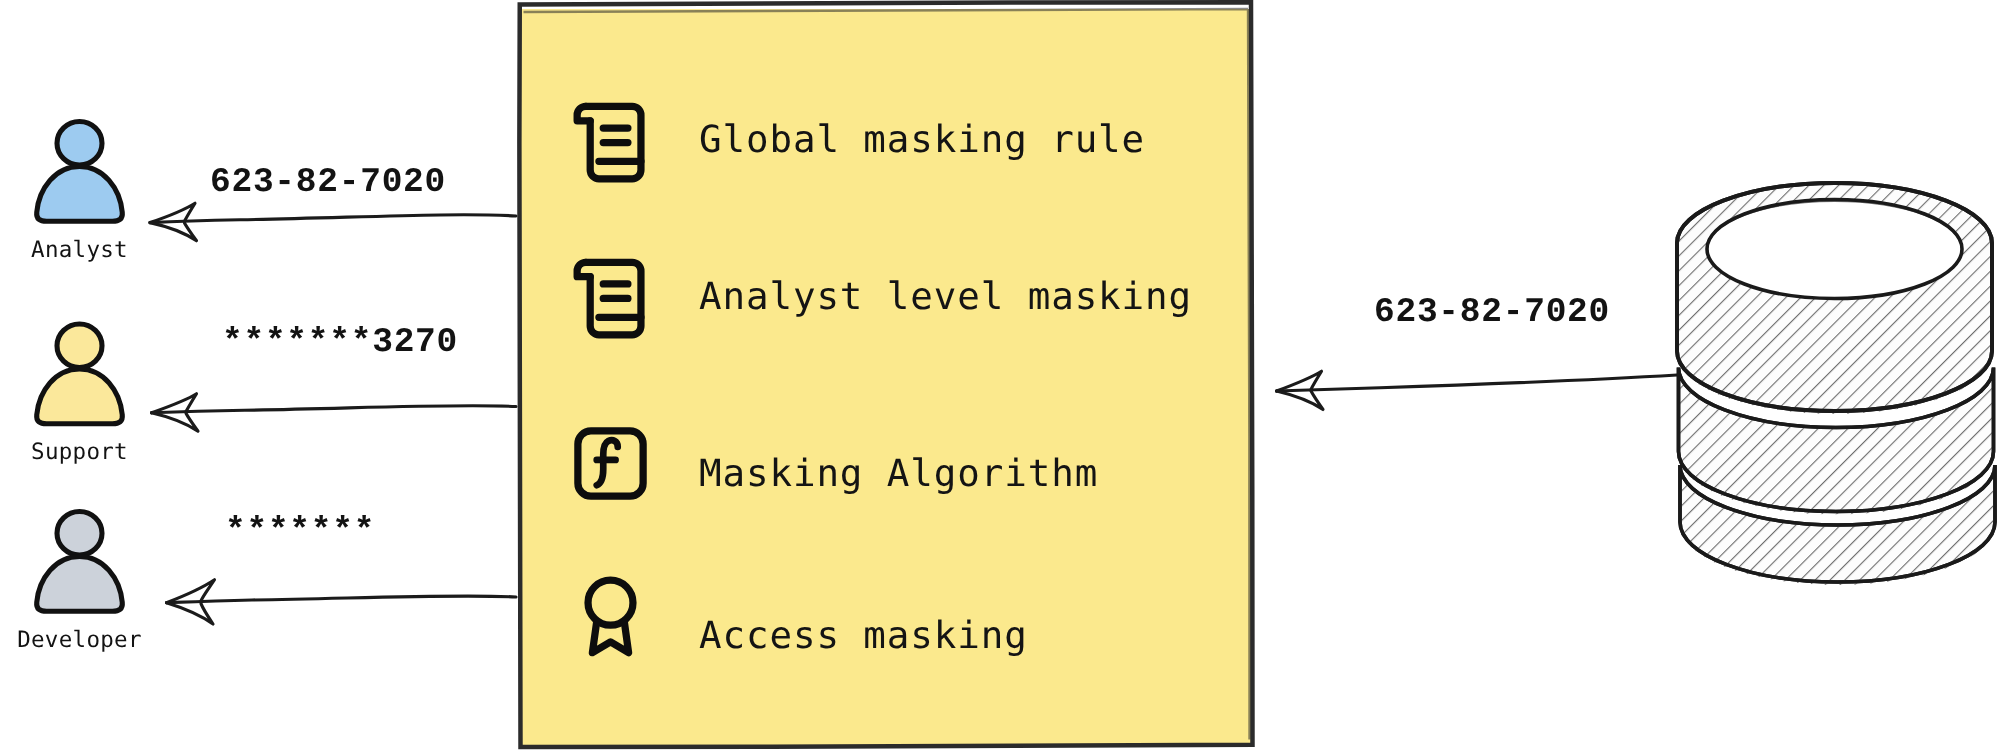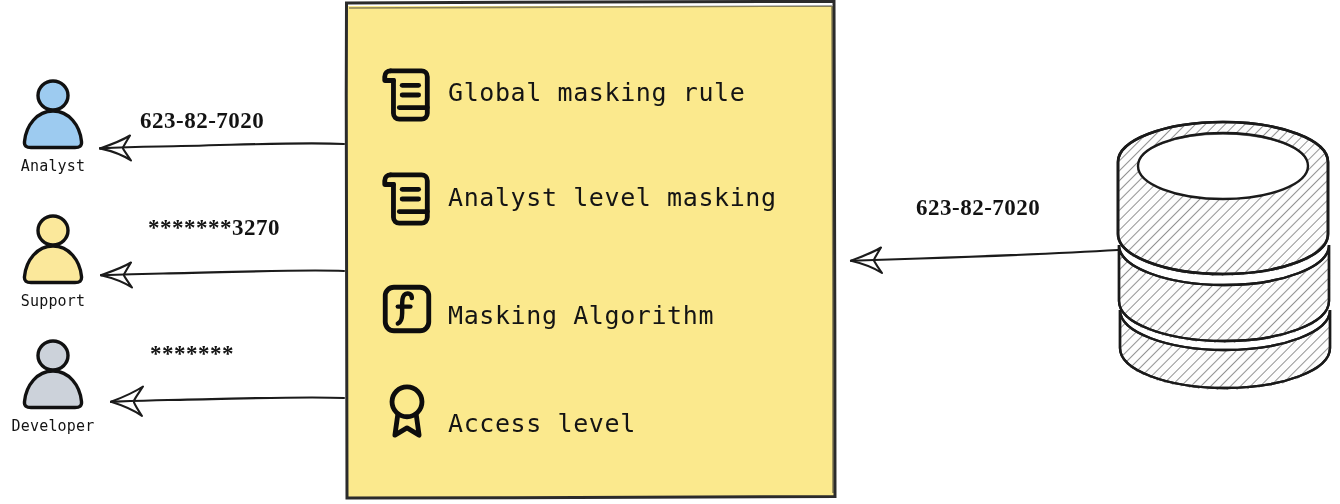--- a/index.html
+++ b/index.html
@@ -43,21 +43,21 @@
     white-space: nowrap;
   }
 
   #actor-analyst   { left: -2px;  top: 78px;  }
   #actor-support   { left: -2px;  top: 213px; }
   #actor-developer { left: -2px;  top: 338px; }
 
   
   .flow-label {
     position: absolute;
-    font-family: Liberation Serif, serif;
+    font-family: Liberation Mono, monospace;
     font-weight: 700;
     font-size: 23px;
     letter-spacing: 0.5px;
     color: #131313;
     white-space: nowrap;
   }
   #label-analyst   { left: 140px; top: 108px; }
   #label-support   { left: 148px; top: 215px; }
   #label-developer { left: 150px; top: 341px; }
   #label-db        { left: 916px; top: 195px; }
@@ -85,21 +85,21 @@
     left: 0;
     top: 0;
     width: 100%;
     height: 100%;
   }
   .policy-row {
     position: absolute;
     left: 32px;
     display: flex;
     align-items: center;
-    gap: 12px;
+    gap: 30px;
     height: 64px;
   }
   .policy-row:nth-child(1) { top: 57px;  }
   .policy-row:nth-child(2) { top: 161px; }
   .policy-row:nth-child(3) { top: 272px; }
   .policy-row:nth-child(4) { top: 372px; }
 
   .policy-row .row-icon {
     width: 58px;
     height: 60px;
@@ -244,21 +244,21 @@
         <span class="row-label">Masking Algorithm</span>
       </div>
 
       <div class="policy-row">
         <svg class="row-icon" viewBox="0 0 60 62" aria-hidden="true">
           <g fill="none" stroke="#0d0d0d" stroke-width="5" stroke-linecap="round" stroke-linejoin="round">
             <circle cx="30" cy="22.5" r="15.5"></circle>
             <path d="M20.5,35.5 L17.5,57 L30,49.5 L42.5,57 L39.5,35.5"></path>
           </g>
         </svg>
-        <span class="row-label">Access level</span>
+        <span class="row-label">Access masking</span>
       </div>
 
     </div>
   </div>
 
   <svg id="database-cylinder" viewBox="0 0 222 275" aria-hidden="true">
     <defs>
       <pattern id="hatch" width="7" height="7" patternTransform="rotate(45)" patternUnits="userSpaceOnUse">
         <line x1="0" y1="0" x2="0" y2="7" stroke="#555" stroke-width="1.5"></line>
       </pattern>

